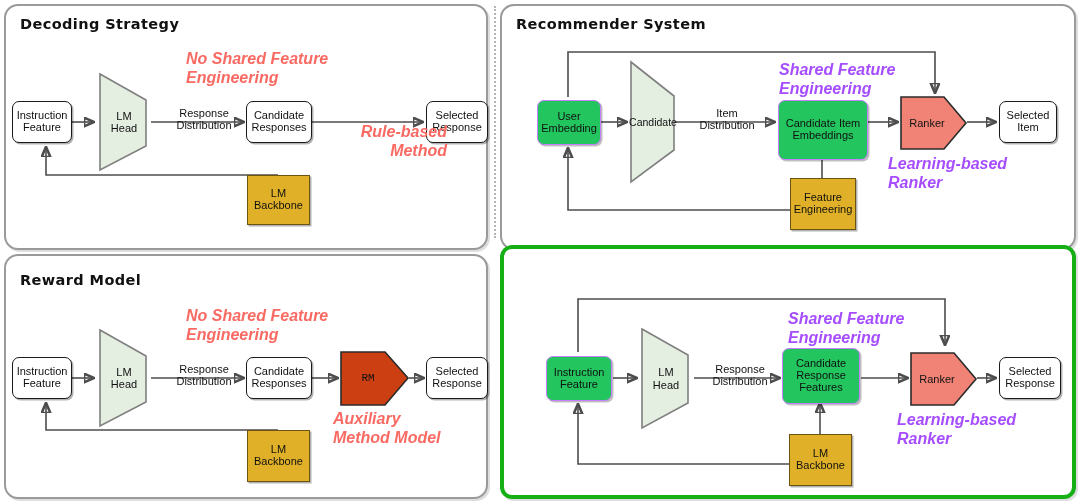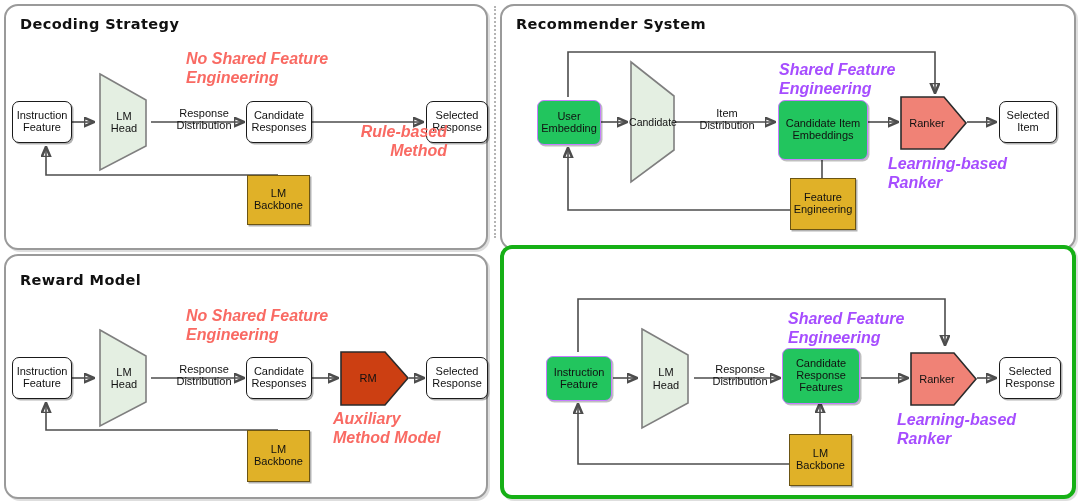--- a/index.html
+++ b/index.html
@@ -171,21 +171,21 @@
 Head</div>
   </div>
 
   <div class="node rbox" style="left:246px;top:357px;width:66px;height:42px;">Candidate
 Responses</div>
 
   <div class="penta" style="left:340px;top:350px;width:70px;height:57px;">
     <svg width="70" height="57" viewBox="0 0 70 57">
       <polygon points="1,2 45,2 68,28 45,55 1,55" fill="#cc3f12" stroke="#2b2b2b" stroke-width="1.6"></polygon>
     </svg>
-    <div class="plabel" style="color:#111;">RM</div>
+    <div class="plabel" style="color:#111;font-family:Liberation Mono, monospace;">RM</div>
   </div>
 
   <div class="node rbox" style="left:426px;top:357px;width:62px;height:42px;">Selected
 Response</div>
 
   <div class="node amber" style="left:247px;top:430px;width:63px;height:52px;">LM
 Backbone</div>
 
   <div class="etext" style="left:166px;top:363px;width:76px;">Response
 Distribution</div>

